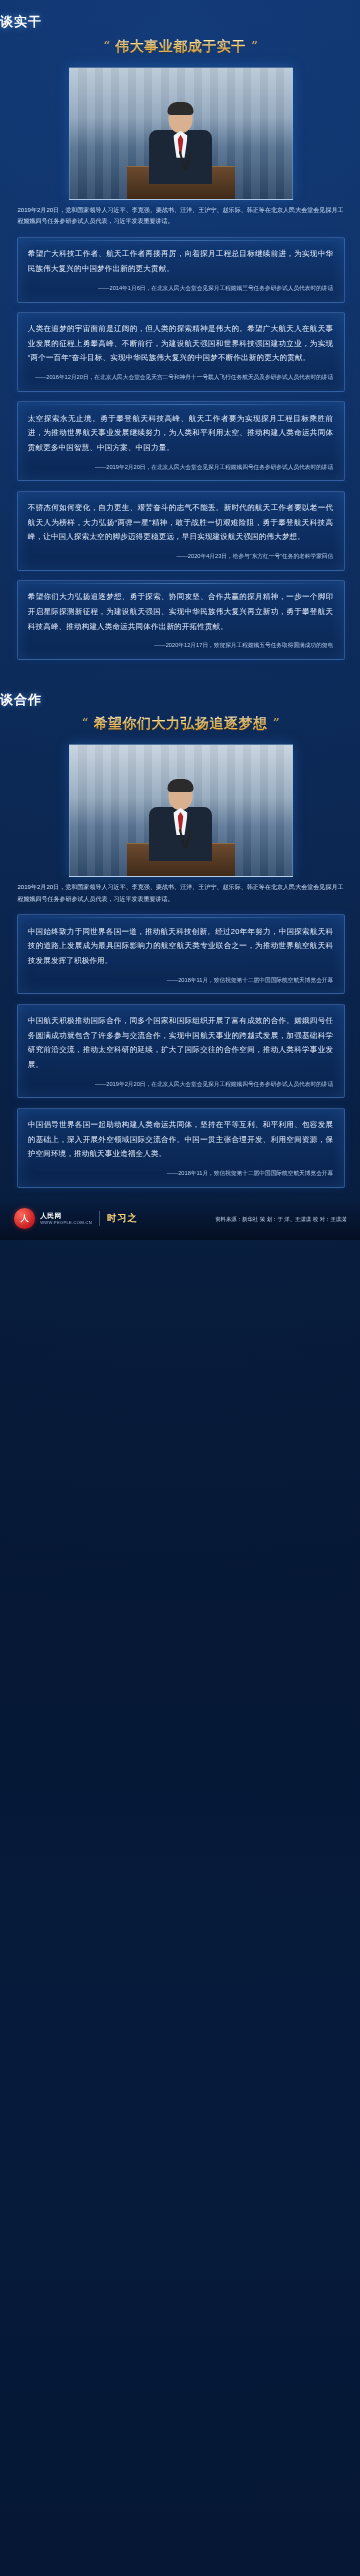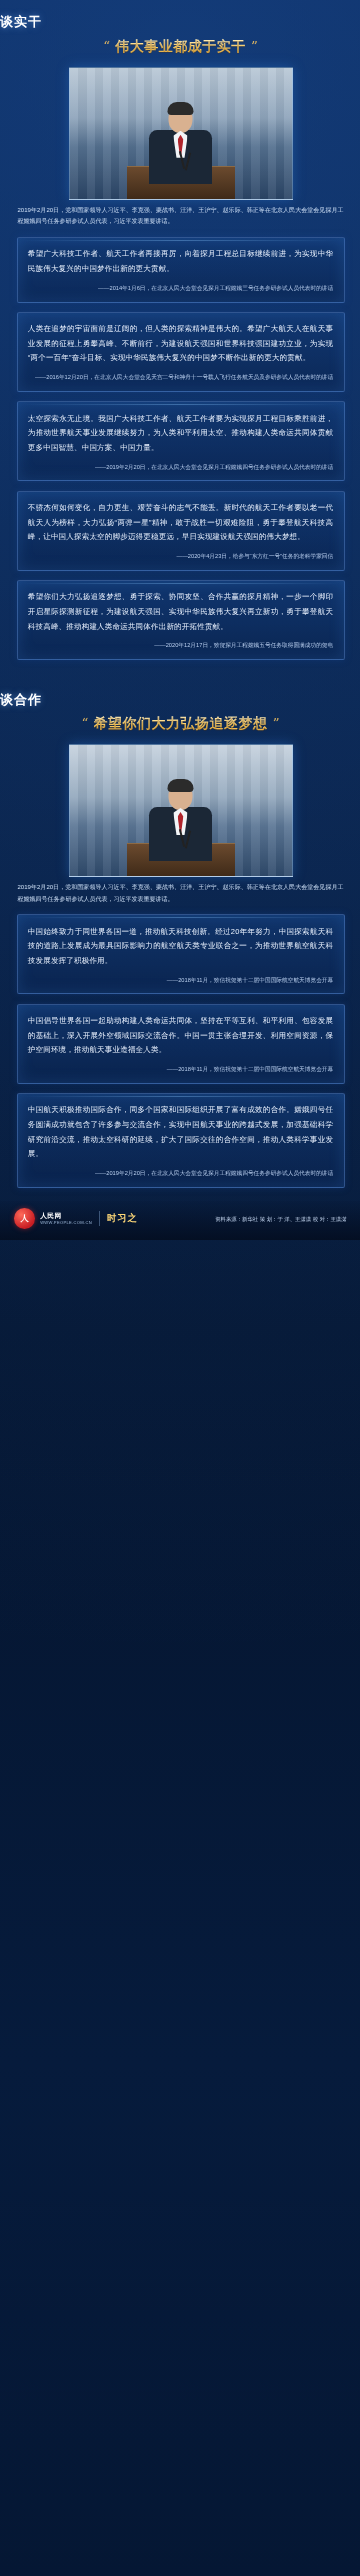--- a/index.html
+++ b/index.html
@@ -300,21 +300,21 @@
       <p class="body-text">希望广大科技工作者、航天工作者再接再厉，向着探月工程总目标继续前进，为实现中华民族伟大复兴的中国梦作出新的更大贡献。</p>
       <div class="cite">——2014年1月6日，在北京人民大会堂会见探月工程嫦娥三号任务参研参试人员代表时的讲话</div>
     </div>
 
     <div class="card">
       <p class="body-text">人类在追梦的宇宙面前是辽阔的，但人类的探索精神是伟大的。希望广大航天人在航天事业发展的征程上勇攀高峰、不断前行，为建设航天强国和世界科技强国建功立业，为实现“两个一百年”奋斗目标、实现中华民族伟大复兴的中国梦不断作出新的更大的贡献。</p>
       <div class="cite">——2016年12月20日，在北京人民大会堂会见天宫二号和神舟十一号载人飞行任务航天员及参研参试人员代表时的讲话</div>
     </div>
 
     <div class="card">
-      <p class="body-text">太空探索永无止境。我国广大科技工作者、航天工作者要为实现探月工程目标乘胜前进，为推动世界航天事业发展继续努力，为人类和平利用太空、推动构建人类命运共同体贡献更多中国智慧、中国方案、中国力量。</p>
+      <p class="body-text">太空探索永无止境。勇于攀登航天科技高峰、航天工作者要为实现探月工程目标乘胜前进，为推动世界航天事业发展继续努力，为人类和平利用太空、推动构建人类命运共同体贡献更多中国智慧、中国方案、中国力量。</p>
       <div class="cite">——2019年2月20日，在北京人民大会堂会见探月工程嫦娥四号任务参研参试人员代表时的讲话</div>
     </div>
 
     <div class="card">
       <p class="body-text">不骄杰何如何变化，自力更生、艰苦奋斗的志气不能丢。新时代的航天工作者要以老一代航天人为榜样，大力弘扬“两弹一星”精神，敢于战胜一切艰难险阻，勇于攀登航天科技高峰，让中国人探索太空的脚步迈得更稳更远，早日实现建设航天强国的伟大梦想。</p>
       <div class="cite">——2020年4月23日，给参与“东方红一号”任务的老科学家回信</div>
     </div>
 
     <div class="card">
       <p class="body-text">希望你们大力弘扬追逐梦想、勇于探索、协同攻坚、合作共赢的探月精神，一步一个脚印开启星际探测新征程，为建设航天强国、实现中华民族伟大复兴再立新功，勇于攀登航天科技高峰、推动构建人类命运共同体作出新的开拓性贡献。</p>
@@ -346,27 +346,27 @@
       <div class="mic m2"></div>
     </div>
     <div class="cap-caption">2019年2月20日，党和国家领导人习近平、李克强、栗战书、汪洋、王沪宁、赵乐际、韩正等在北京人民大会堂会见探月工程嫦娥四号任务参研参试人员代表，习近平发表重要讲话。</div>
 
     <div class="card">
       <p class="body-text">中国始终致力于同世界各国一道，推动航天科技创新。经过20年年努力，中国探索航天科技的道路上发展成为最具国际影响力的航空航天类专业联合之一，为推动世界航空航天科技发展发挥了积极作用。</p>
       <div class="cite">——2018年11月，致信祝贺第十二届中国国际航空航天博览会开幕</div>
     </div>
 
     <div class="card">
+      <p class="body-text">中国航天积极推动国际合作，同多个国家和国际组织开展了富有成效的合作。嫦娥四号任务圆满成功就包含了许多参与交流合作，实现中国航天事业的跨越式发展，加强基础科学研究前沿交流，推动太空科研的延续，扩大了国际交往的合作空间，推动人类科学事业发展。</p>
+      <div class="cite">——2019年2月20日，在北京人民大会堂会见探月工程嫦娥四号任务参研参试人员代表时的讲话</div>
+    </div>
+
+    <div class="card">
       <p class="body-text">中国倡导世界各国一起助动构建人类命运共同体，坚持在平等互利、和平利用、包容发展的基础上，深入开展外空领域国际交流合作。中国一贯主张合理开发、利用空间资源，保护空间环境，推动航天事业造福全人类。</p>
       <div class="cite">——2018年11月，致信祝贺第十二届中国国际航空航天博览会开幕</div>
-    </div>
-
-    <div class="card">
-      <p class="body-text">中国航天积极推动国际合作，同多个国家和国际组织开展了富有成效的合作。嫦娥四号任务圆满成功就包含了许多参与交流合作，实现中国航天事业的跨越式发展，加强基础科学研究前沿交流，推动太空科研的延续，扩大了国际交往的合作空间，推动人类科学事业发展。</p>
-      <div class="cite">——2019年2月20日，在北京人民大会堂会见探月工程嫦娥四号任务参研参试人员代表时的讲话</div>
     </div>
 
     <div class="footer">
       <div class="brand">
         <div class="brand-badge">人</div>
         <div class="brand-text">
           <span class="brand-cn">人民网</span>
           <span class="brand-en">WWW.PEOPLE.COM.CN</span>
         </div>
         <div class="brand-sep"></div>

